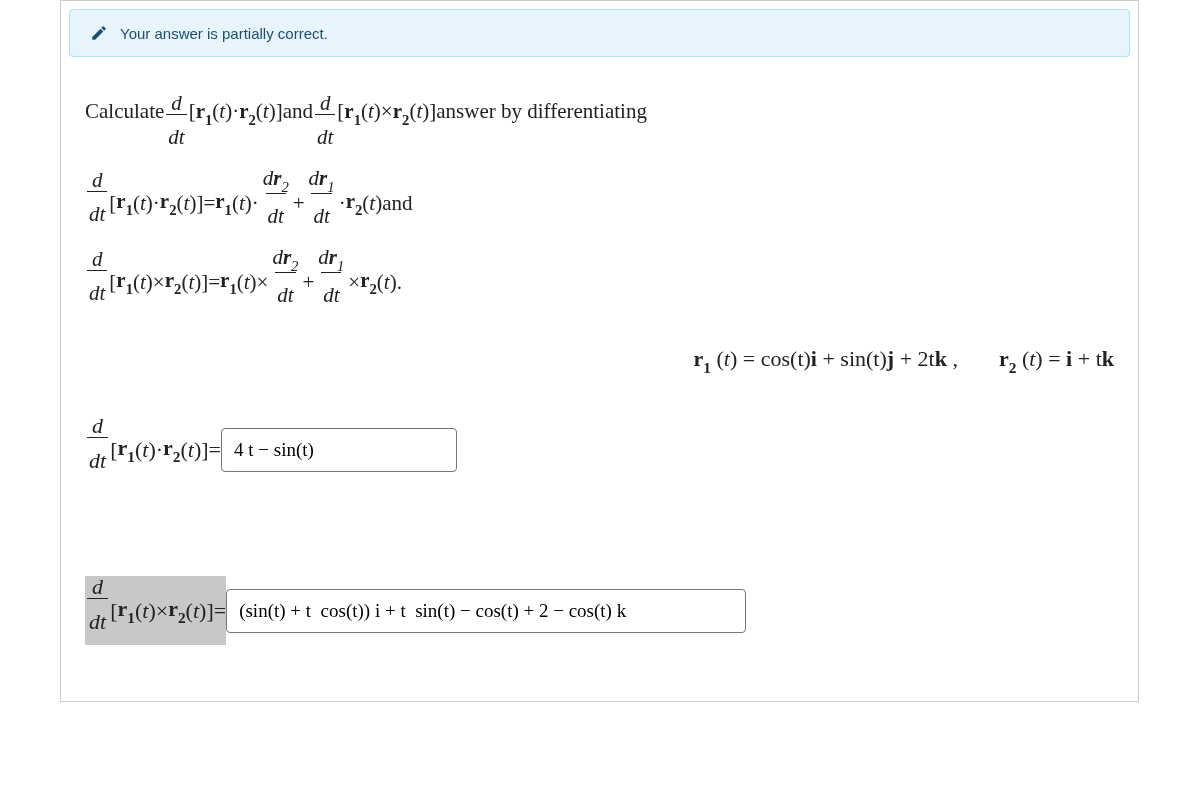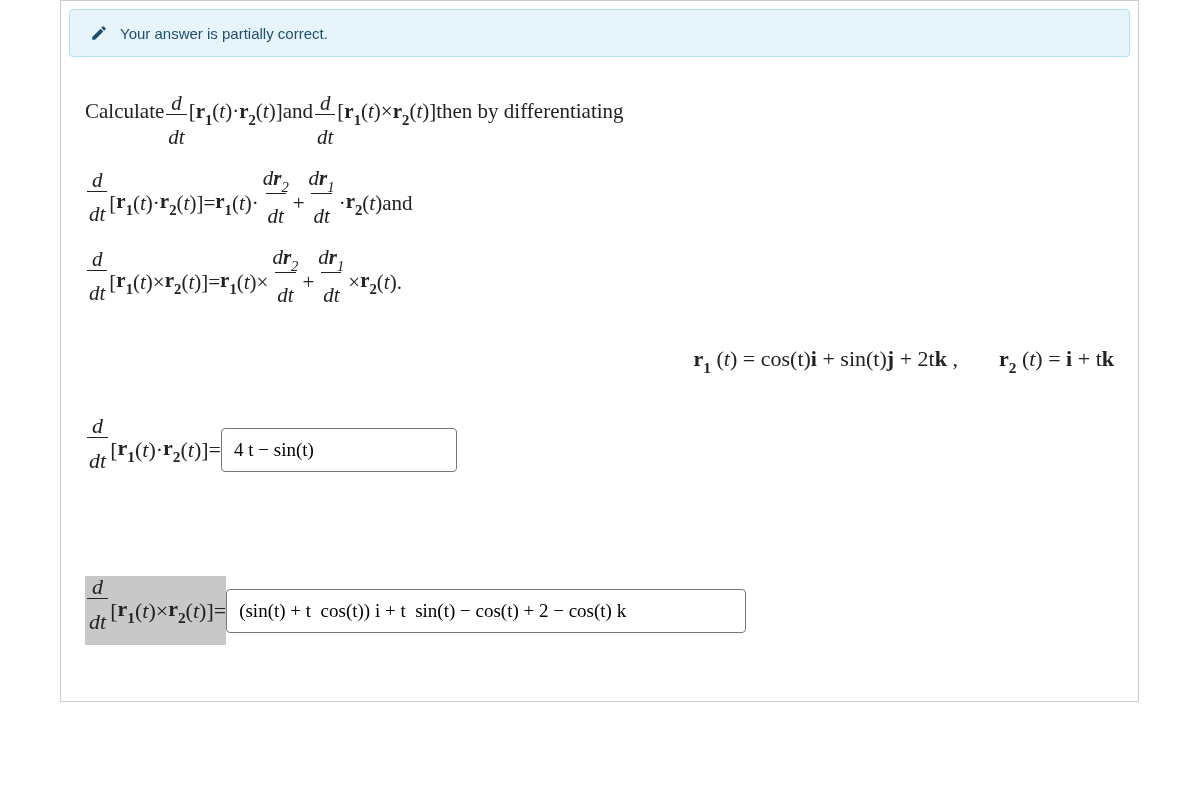--- a/index.html
+++ b/index.html
@@ -139,21 +139,21 @@
         <span class="bold"><span>r</span><span class="sub">1</span></span>
         <span>(</span>
           <span class="it">t</span>
           <span>)</span>
         <span> × </span>
         <span class="bold"><span>r</span><span class="sub">2</span></span>
         <span>(</span>
           <span class="it">t</span>
           <span>)</span>
         <span>]</span>
-        <span> then by differentiating</span>
+        <span> answer by differentiating</span>
       </span>
     </div>
 
     <div class="eq-line">
       <span class="frac">
         <span class="num">d</span>
         <span class="den">dt</span>
       </span>
       <span>[</span>
       <span class="bold"><span>r</span><span class="sub">1</span></span>

